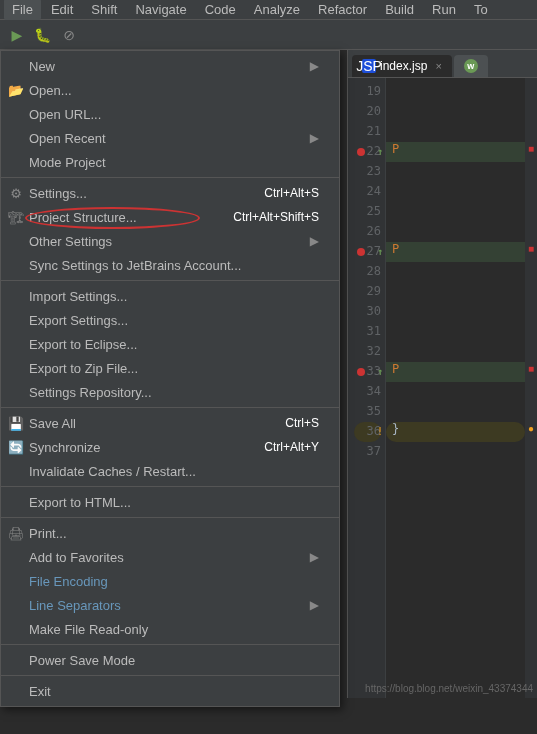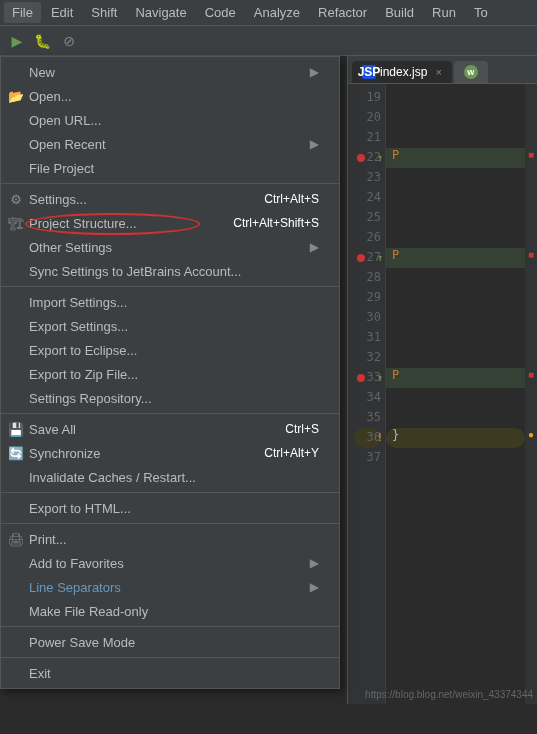--- a/index.html
+++ b/index.html
@@ -11,21 +11,21 @@
       font-size: 13px;
       overflow: hidden;
       position: relative;
     }
 
     
     .menu-bar {
       display: flex;
       align-items: center;
       background: #3c3f41;
-      height: 26px;
+      height: 20px;
       border-bottom: 1px solid #555;
       padding: 0 4px;
       gap: 2px;
     }
     .menu-bar-item {
       color: #bbbbbb;
       padding: 3px 8px;
       cursor: pointer;
       font-size: 13px;
       border-radius: 2px;
@@ -300,21 +300,21 @@
     <div class="menu-item">
       <span>Open URL...</span>
     </div>
 
     <div class="menu-item">
       <span>Open Recent</span>
       <span class="arrow">▶</span>
     </div>
 
     <div class="menu-item">
-      <span>File Project</span>
+      <span>Mode Project</span>
     </div>
 
     <div class="menu-separator"></div>
 
     <div class="menu-item">
       <span class="item-icon" style="color:#888">⚙</span>
       <span>Settings...</span>
       <span class="shortcut">Ctrl+Alt+S</span>
     </div>
 
@@ -386,20 +386,23 @@
     <div class="menu-item">
       <span class="item-icon" style="color:#888">🖨</span>
       <span>Print...</span>
     </div>
 
     <div class="menu-item">
       <span>Add to Favorites</span>
       <span class="arrow">▶</span>
     </div>
 
+    <div class="menu-item blue-text">
+      <span>File Encoding</span>
+    </div>
 
     <div class="menu-item blue-text">
       <span>Line Separators</span>
       <span class="arrow">▶</span>
     </div>
 
     <div class="menu-item">
       <span>Make File Read-only</span>
     </div>
 
@@ -413,21 +416,21 @@
 
     <div class="menu-item">
       <span>Exit</span>
     </div>
 
   </div>
 
   <div class="editor-area">
     <div class="editor-tabs">
       <div class="editor-tab active">
-        <div class="tab-icon" style="font-size:12px;font-weight:bold;background:#1d4ed8;">JSP</div>
+        <div class="tab-icon" style="font-size:14px;font-weight:normal;background:#1d4ed8;">JSP</div>
         <span>index.jsp</span>
         <span style="color:#888;font-size:11px;margin-left:4px;">×</span>
       </div>
       <div class="editor-tab">
         <div class="tab-icon green-icon" style="font-size:9px;background:#6a9955;">w</div>
       </div>
     </div>
     <div class="editor-content">
 
       <div class="line-numbers">

